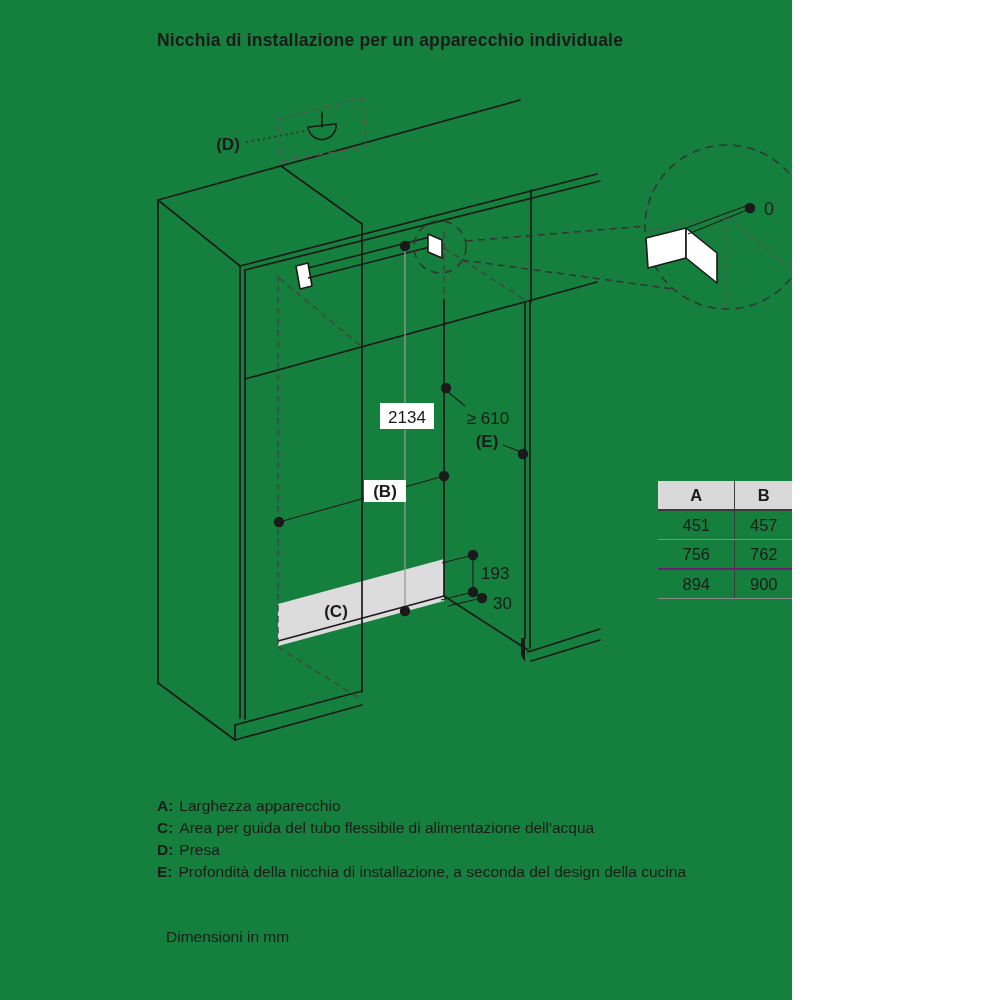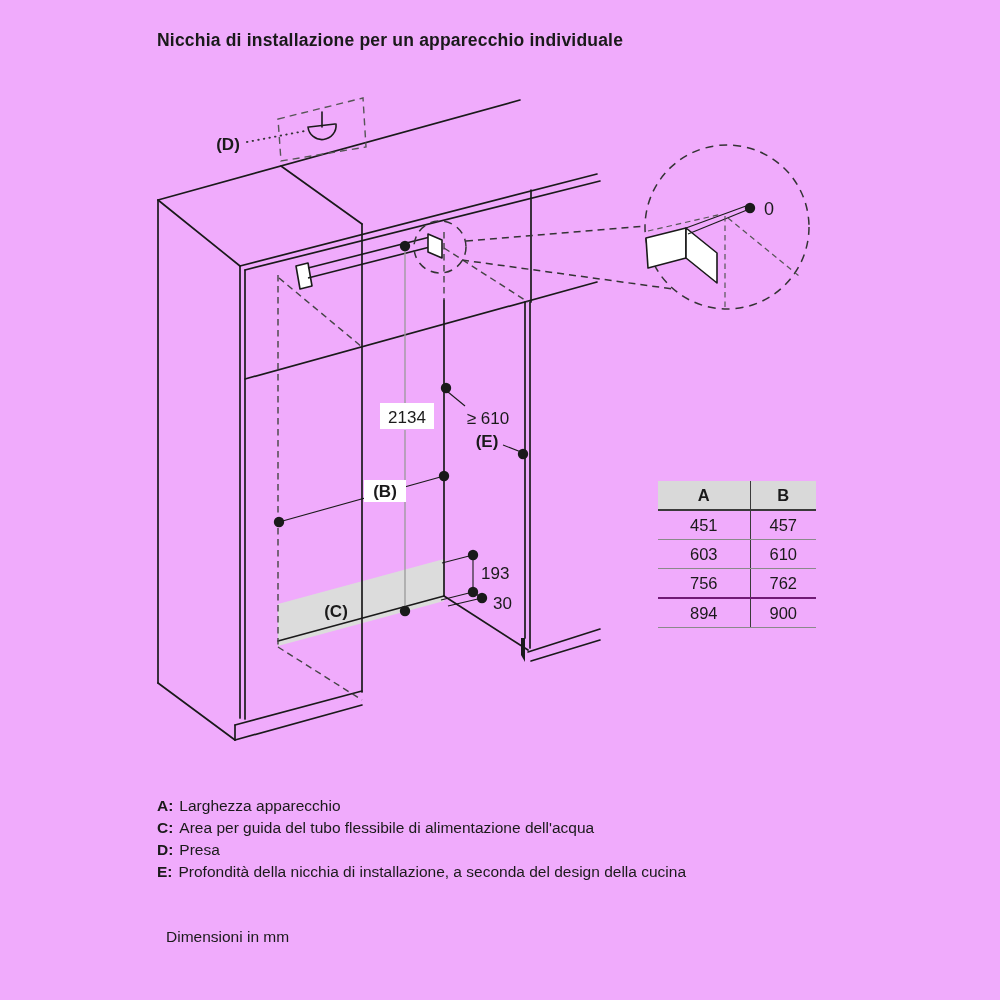--- a/index.html
+++ b/index.html
@@ -1,17 +1,17 @@
 <!DOCTYPE html>
 <html><head>
 <meta charset="utf-8">
 <style>
   html,body{margin:0;padding:0;background:#ffffff;}
   .page{
-    position:relative;width:1000px;height:1000px;background:#f0abfc;
+    position:relative;width:792px;height:1000px;background:#15803d;
     font-family:"Liberation Sans",sans-serif;color:#1a1a1a;overflow:hidden;
   }
   .title{
     position:absolute;left:157px;top:30px;font-size:17.5px;font-weight:bold;
     letter-spacing:.2px;
   }
   svg{position:absolute;left:0;top:0;}
   svg text{font-family:"Liberation Sans",sans-serif;fill:#1a1a1a;}
 
   
@@ -183,24 +183,20 @@
       <tr>
         <th class="divider">A</th>
         <th>B</th>
       </tr>
     </thead>
     <tbody>
       <tr>
         <td class="divider">451</td>
         <td>457</td>
       </tr>
-      <tr>
-        <td class="divider">603</td>
-        <td>610</td>
-      </tr>
       <tr class="strong">
         <td class="divider">756</td>
         <td>762</td>
       </tr>
       <tr>
         <td class="divider">894</td>
         <td>900</td>
       </tr>
     </tbody>
   </table>

